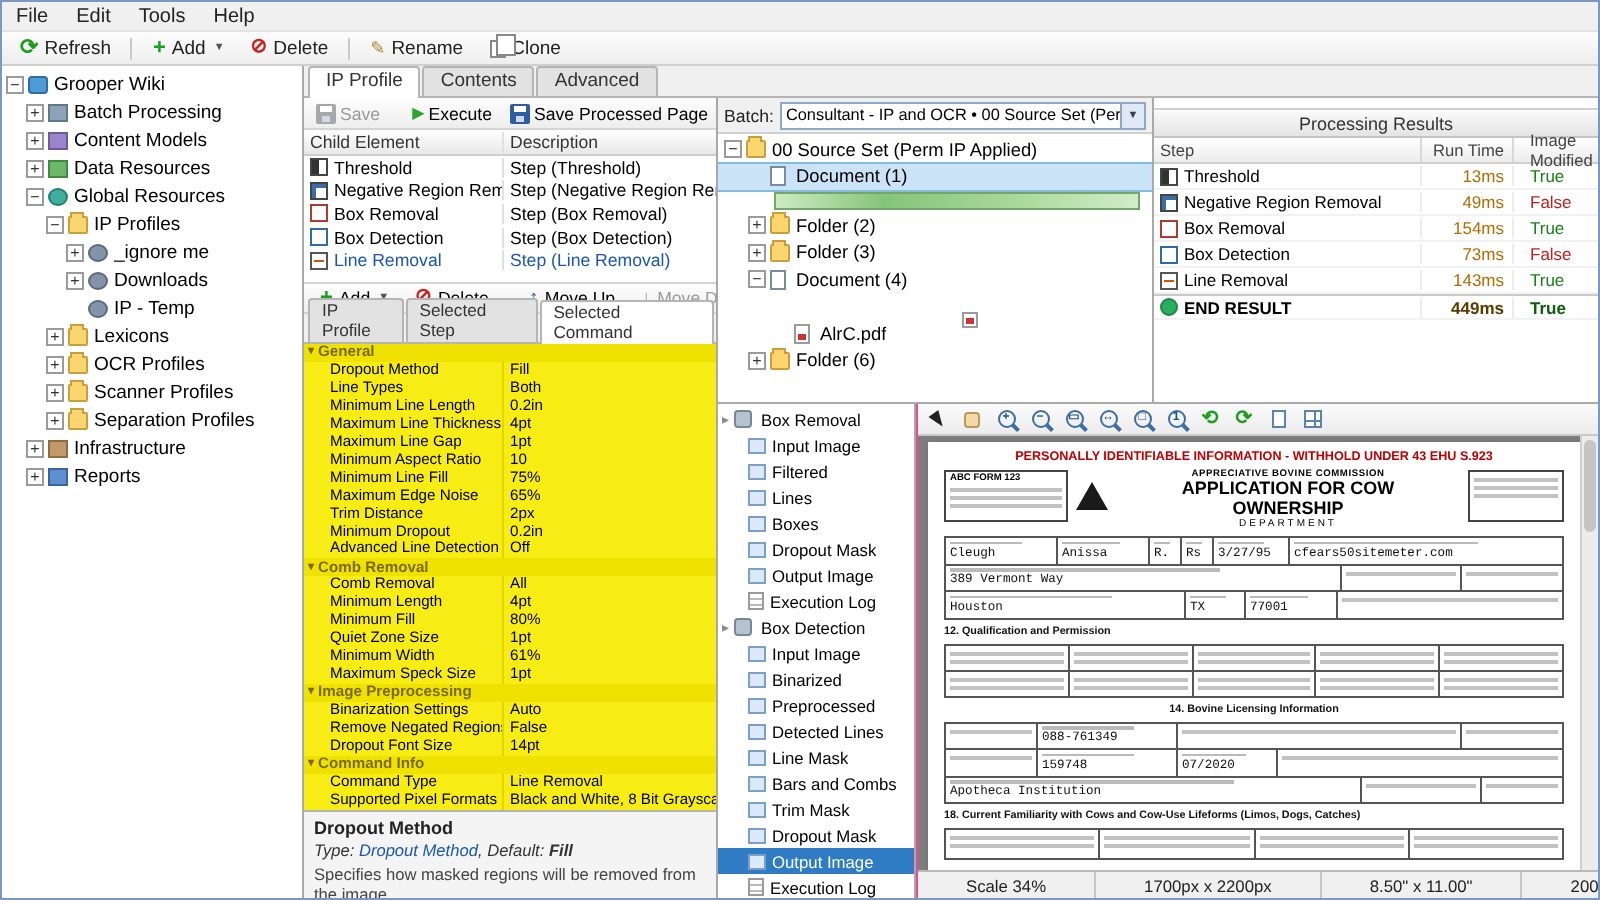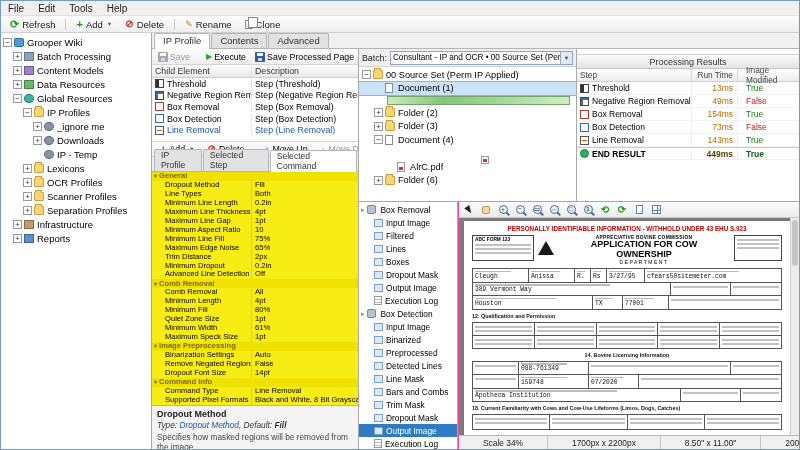--- a/index.html
+++ b/index.html
@@ -93,21 +93,21 @@
 .doctree{position:absolute;top:18px;left:0;right:0;bottom:0;background:#fff;overflow:hidden;font-size:9.2px;padding-top:1px;}
 .dt-row{display:flex;align-items:center;height:13.5px;white-space:nowrap;}
 .dsel{background:#cbe3f6;outline:1px solid #84bce2;}
 .thumb-strip{height:9px;margin:1px 6px 1px 28px;background:linear-gradient(90deg,#cdeac2,#86c47a 30%,#a8d89a 65%,#d2ecc8);border:1px solid #74a569;}
 
 .colC{position:absolute;left:575px;top:48px;right:0;height:153px;background:#fff;border-left:1px solid #a9a9a9;border-bottom:1px solid #a9a9a9;}
 .rhead{height:15px;margin-top:5px;background:linear-gradient(#fbfbfb,#e4e4e4);border-top:1px solid #cfcfcf;border-bottom:1px solid #c5c5c5;text-align:center;font-size:9px;color:#333;line-height:15px;}
 .rt-head{display:flex;height:13px;background:linear-gradient(#fff,#ececec);border-bottom:1px solid #d0d0d0;font-size:8.3px;color:#444;align-items:center;}
 .rt-c1{flex:1;display:flex;align-items:center;gap:3px;padding-left:3px;overflow:hidden;white-space:nowrap;min-width:0;}
 .rt-c2{width:46px;text-align:right;padding-right:4px;border-left:1px solid #ececec;}
-.rt-c3{width:62px;padding-left:8px;border-left:1px solid #ececec;}
+.rt-c3{width:43px;padding-left:8px;border-left:1px solid #ececec;}
 .rt-head .rt-c2,.rt-head .rt-c3{border-left:1px solid #d8d8d8;height:100%;display:flex;align-items:center;justify-content:flex-end;}
 .rt-head .rt-c3{justify-content:flex-start;}
 .rt-row{display:flex;height:13px;align-items:center;font-size:8.5px;border-bottom:1px solid #f2f2f2;}
 .time{color:#b36b00;}
 .tv{color:#188018;}
 .fv{color:#c02020;}
 .rt-row.end{font-weight:bold;border-top:1px solid #c9c9c9;}
 .rt-row.end .time{color:#5a3c00;}
 .rt-row.end .tv{color:#0f5f0f;}
 

